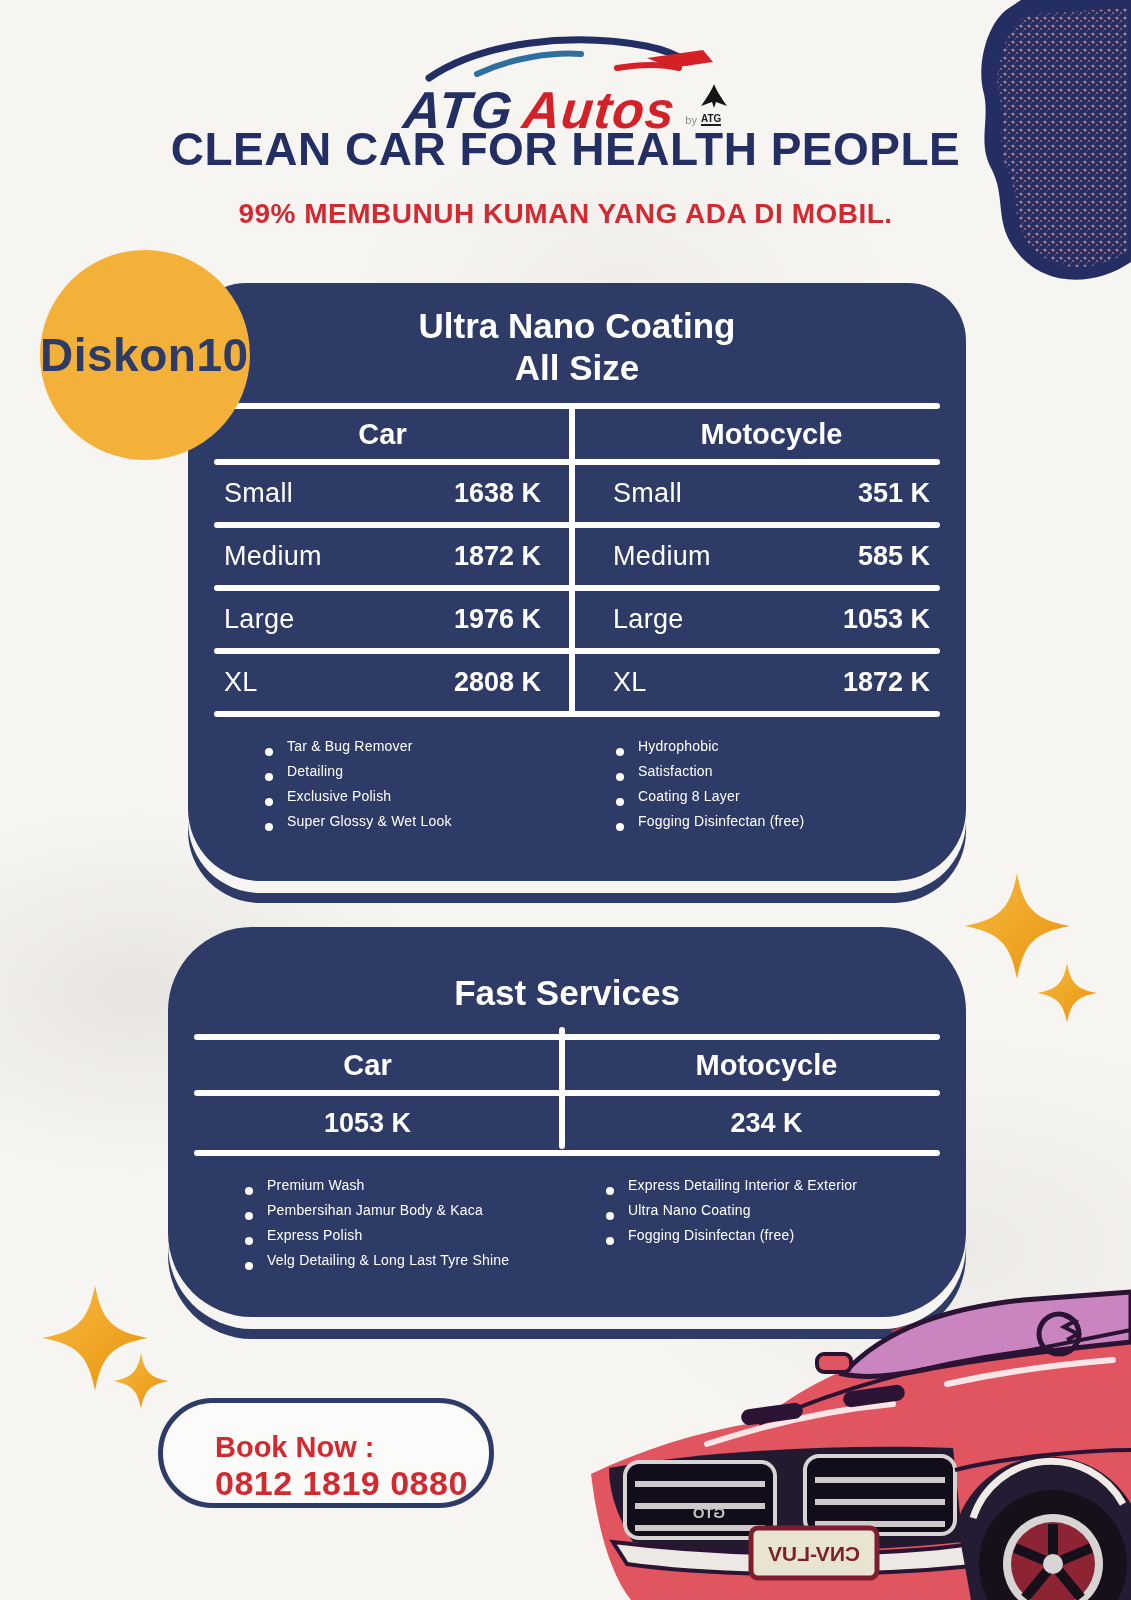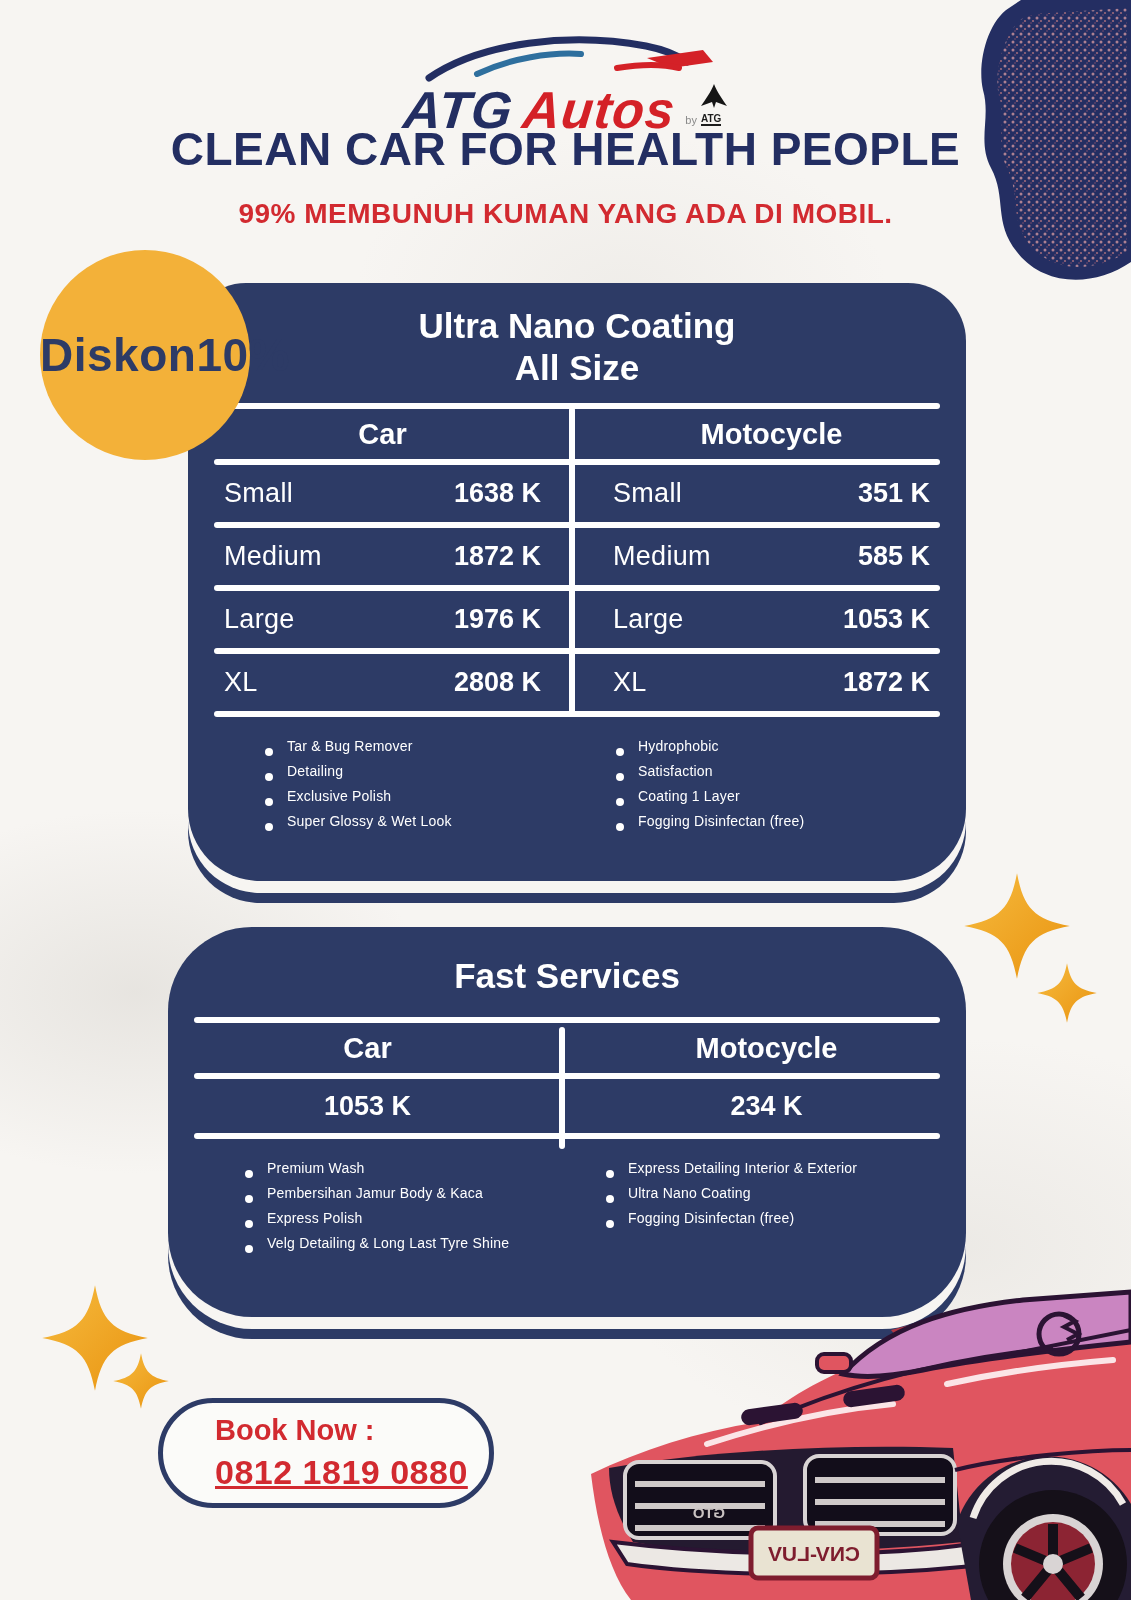--- a/index.html
+++ b/index.html
@@ -41,21 +41,21 @@
   
   .badge{left:40px;top:250px;width:210px;height:210px;border-radius:50%;
     background:var(--yellow);z-index:5;display:flex;flex-direction:row;
     align-items:center;justify-content:space-between;color:var(--navy);
     font-weight:700;font-size:46px;line-height:1.02;letter-spacing:.5px;}
 
   
   .panel{background:var(--navy);color:#fff;z-index:2;
     box-shadow:0 12px 0 0 var(--paper), 0 22px 0 0 var(--navy);}
   .panel1{left:188px;top:283px;width:778px;height:598px;border-radius:58px 58px 72px 72px;padding-top:22px;}
-  .panel2{left:168px;top:927px;width:798px;height:390px;border-radius:84px;padding-top:28px;}
+  .panel2{left:168px;top:927px;width:798px;height:390px;border-radius:84px;padding-top:45px;}
   .ptitle{text-align:center;font-size:35px;font-weight:700;line-height:1.2;}
   .hline{height:6px;background:#fff;border-radius:3px;margin:0 26px;}
   .headrow{display:flex;height:50px;align-items:center;}
   .headrow .half{width:50%;text-align:center;font-size:29px;font-weight:700;}
   .prow{display:flex;height:57px;align-items:center;}
   .prow .half{width:50%;display:flex;justify-content:space-between;align-items:center;padding:0 36px;gap:36px;}
   .lbl{font-size:27px;font-weight:400;letter-spacing:.3px;}
   .val{font-size:27px;font-weight:700;}
   .vdiv{position:absolute;left:49%;width:6px;background:#fff;border-radius:3px;}
   .p1-div{top:124px;height:310px;}
@@ -67,23 +67,23 @@
   .feat li::before{content:"";position:absolute;left:6px;top:11px;width:8px;height:8px;
     border-radius:50%;background:#fff;}
   .p1-title{margin-bottom:14px;}
   .p2-title{margin-bottom:20px;}
   .pricerow{display:flex;height:54px;align-items:center;}
   .pricerow .half{width:50%;text-align:center;font-size:27px;font-weight:700;}
 
   
   .book{left:158px;top:1398px;width:336px;height:110px;border:5px solid var(--navy);
     border-radius:55px;background:rgba(255,255,255,.55);z-index:6;
-    display:flex;flex-direction:column;justify-content:center;padding-left:52px;gap:6px;}
+    display:flex;flex-direction:column;justify-content:flex-end;padding-left:52px;}
   .book-label{color:var(--red);font-size:29px;font-weight:700;}
-  .book-phone{color:var(--red);font-size:34px;font-weight:700;letter-spacing:.5px;text-decoration:underline;}
+  .book-phone{color:var(--red);font-size:34px;font-weight:700;letter-spacing:.5px;}
 
   
   .blob{right:0;top:0;width:200px;height:292px;z-index:1;}
   .spark{z-index:4;}
   .sp-r-big{left:962px;top:870px;width:110px;height:112px;}
   .sp-r-small{left:1036px;top:962px;width:62px;height:62px;}
   .sp-l-big{left:40px;top:1282px;width:110px;height:112px;}
   .sp-l-small{left:112px;top:1352px;width:58px;height:58px;}
   .car{right:0;bottom:0;width:540px;height:388px;z-index:3;}
 </style>
@@ -196,21 +196,21 @@
   <div class="features">
     <ul class="feat">
       <li>Tar &amp; Bug Remover</li>
       <li>Detailing</li>
       <li>Exclusive Polish</li>
       <li>Super Glossy &amp; Wet Look</li>
     </ul>
     <ul class="feat">
       <li>Hydrophobic</li>
       <li>Satisfaction</li>
-      <li>Coating 1 Layer</li>
+      <li>Coating 8 Layer</li>
       <li>Fogging Disinfectan (free)</li>
     </ul>
   </div>
   <div class="vdiv p1-div"></div>
 </section>
 
 <section class="abs panel panel2">
   <div class="ptitle p2-title">Fast Services</div>
   <div class="hline"></div>
   <div class="headrow">

